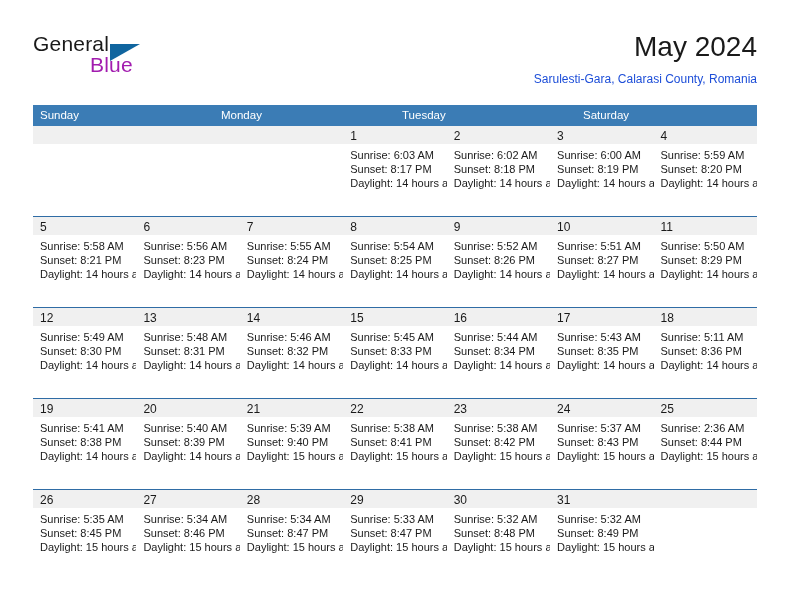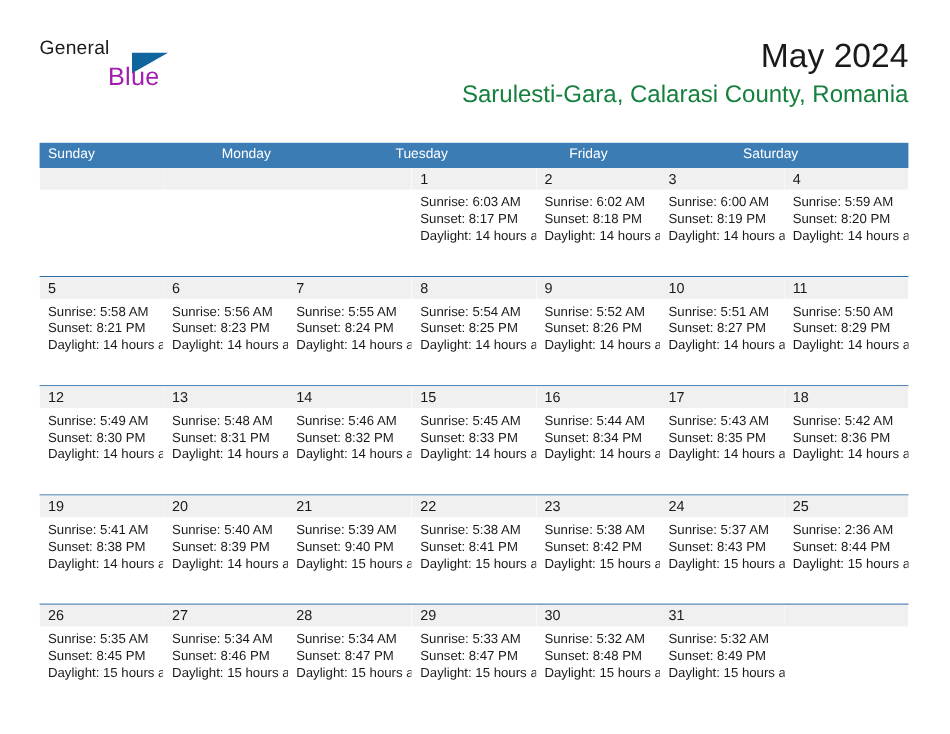--- a/index.html
+++ b/index.html
@@ -33,21 +33,21 @@
     position: absolute;
     left: 0;
     top: 2px;
     width: 200px;
     height: 52px;
   }
   .logo-general {
     position: absolute;
     left: 0;
     top: 0;
-    font-size: 16px;
+    font-size: 21px;
     letter-spacing: .2px;
     color: #1a1a1a;
     font-family: "Liberation Sans", sans-serif;
   }
   .logo-blue {
     position: absolute;
     left: 57px;
     top: 21px;
     font-size: 21px;
     letter-spacing: .2px;
@@ -71,32 +71,32 @@
     text-align: right;
     margin-left: 20px;
   }
   .month-title {
     font-size: 28px;
     color: #1a1a1a;
     line-height: 34px;
     white-space: nowrap;
   }
   .location-title {
-    font-size: 20px;
-    color: #15803d;
+    font-size: 12px;
+    color: #1d4ed8;
     line-height: 22px;
     margin-top: 4px;
     white-space: nowrap;
   }
 
   
   .calendar {
     position: absolute;
     left: 33px;
-    top: 119px;
+    top: 105px;
     width: 724px;
   }
   .weekday-row {
     display: flex;
     background: #3b7cb5;
     height: 21px;
   }
   .weekday {
     flex: 1 1 0;
     color: #ffffff;
@@ -166,21 +166,20 @@
       <div class="month-title">May 2024</div>
       <div class="location-title">Sarulesti-Gara, Calarasi County, Romania</div>
     </div>
   </div>
 
   <div class="calendar">
     <div class="weekday-row">
       <div class="weekday">Sunday</div>
       <div class="weekday">Monday</div>
       <div class="weekday">Tuesday</div>
-      <div class="weekday">Friday</div>
       <div class="weekday">Saturday</div>
     </div>
     <div id="weeks-container">
         <div class="week-row first">
           <div class="day-cell empty">
             <div class="daynum-band"><span class="daynum"></span></div>
           </div>
           <div class="day-cell empty">
             <div class="daynum-band"><span class="daynum"></span></div>
           </div>
@@ -323,21 +322,21 @@
             <div class="daynum-band"><span class="daynum">17</span></div>
             <div class="day-info">
               <div>Sunrise: 5:43 AM</div>
               <div>Sunset: 8:35 PM</div>
               <div class="daylight-wrap">Daylight: 14 hours and 52 minutes.</div>
             </div>
           </div>
           <div class="day-cell">
             <div class="daynum-band"><span class="daynum">18</span></div>
             <div class="day-info">
-              <div>Sunrise: 5:42 AM</div>
+              <div>Sunrise: 5:11 AM</div>
               <div>Sunset: 8:36 PM</div>
               <div class="daylight-wrap">Daylight: 14 hours and 54 minutes.</div>
             </div>
           </div>
         </div>
         <div class="week-row">
           <div class="day-cell">
             <div class="daynum-band"><span class="daynum">19</span></div>
             <div class="day-info">
               <div>Sunrise: 5:41 AM</div>

